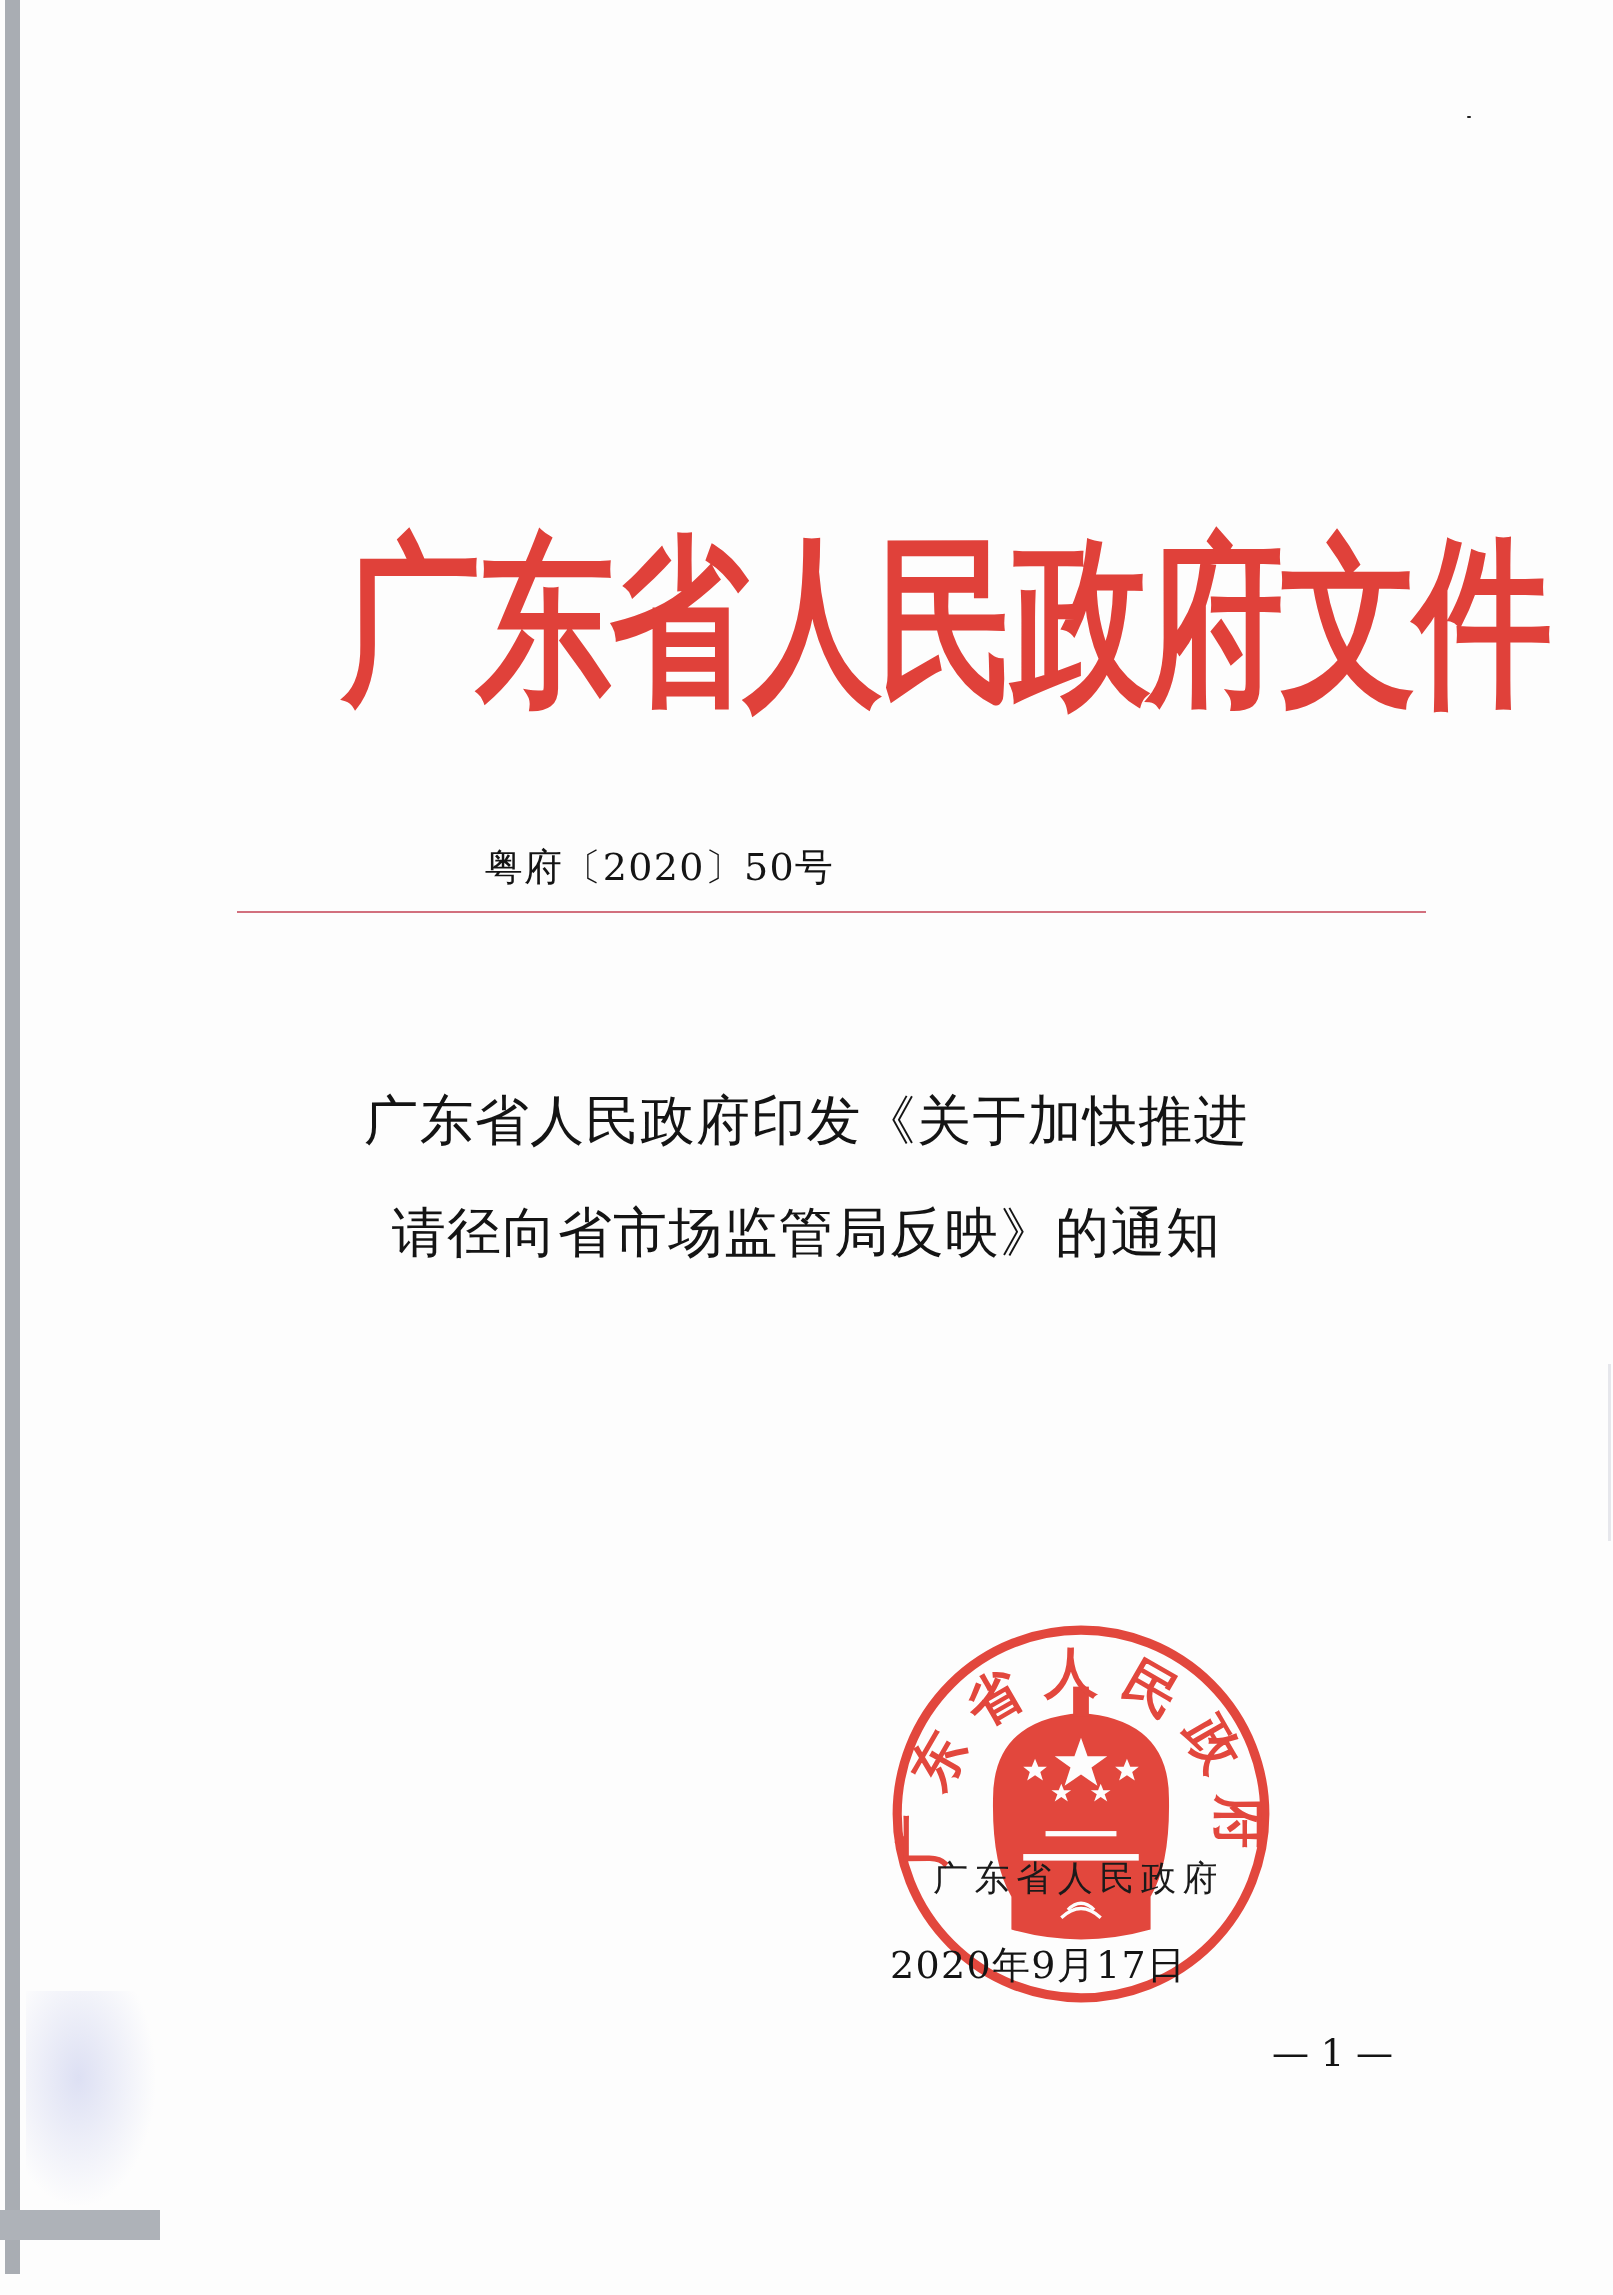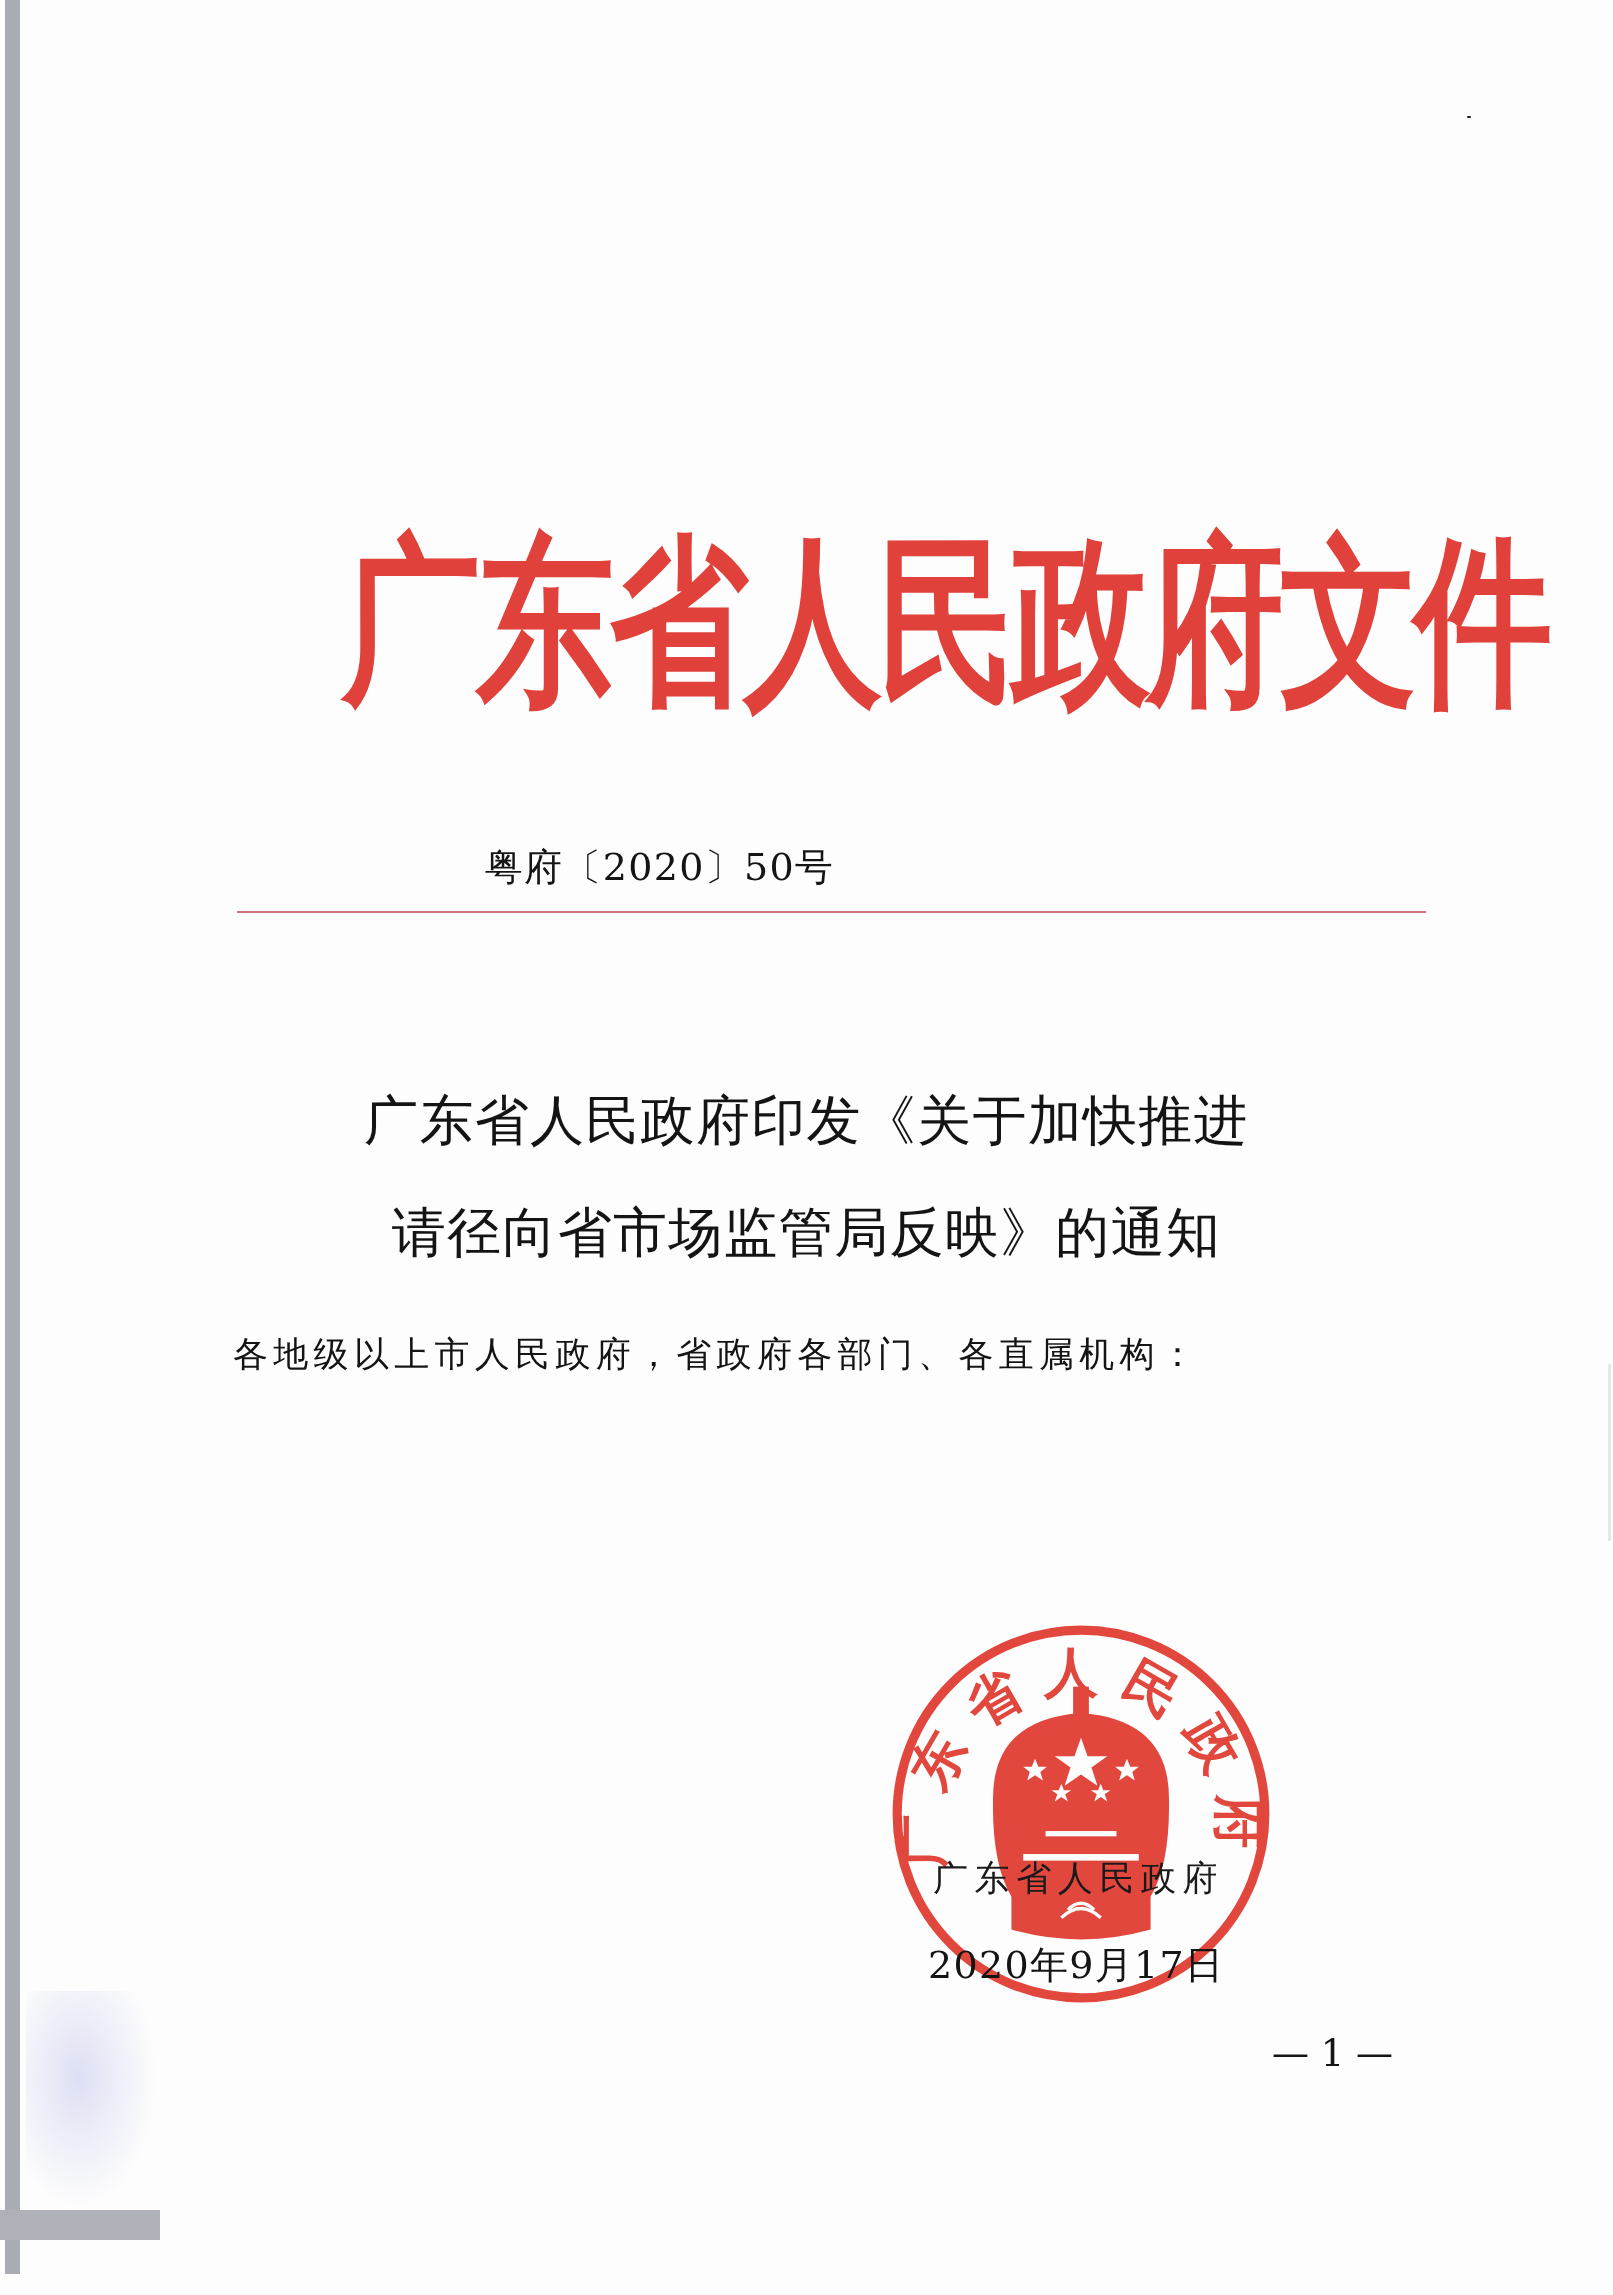--- a/index.html
+++ b/index.html
@@ -61,21 +61,21 @@
 
   .seal {
     position: absolute; left: 888px; top: 1621px; width: 386px; height: 386px;
   }
   .signature {
     position: absolute; left: 933px; top: 1855px; width: 342px;
     font-size: 35px; line-height: 46px; letter-spacing: 6.6px; color: #1a1a1a;
     white-space: nowrap;
   }
   .date {
-    position: absolute; left: 928px; top: 1942px;
+    position: absolute; left: 890px; top: 1942px;
     font-size: 38px; line-height: 46px; letter-spacing: 1.3px; white-space: nowrap;
   }
   .page-number {
     position: absolute; left: 1272px; top: 2031px;
     font-size: 37px; line-height: 46px; white-space: nowrap;
   }
 </style>
 </head>
 <body>
 
@@ -90,21 +90,20 @@
 <div class="doc-number">粤府〔2020〕50号</div>
 
 <div class="red-rule"></div>
 
 <div class="title">
   <span class="line">广东省人民政府印发《关于加快推进</span>
   <span class="line">请径向省市场监管局反映》的通知</span>
 </div>
 
 <div class="body-text">
-  <p>各地级以上市人民政府，省政府各部门、各直属机构：</p>
 </div>
 
 <svg class="seal" viewBox="0 0 588 588" xmlns="http://www.w3.org/2000/svg">
   <defs>
     <path id="seal-arc" d="M 110 430 A 214 214 0 1 1 478 430" fill="none"></path>
   </defs>
   <circle cx="294" cy="294" r="280" fill="none" stroke="#e2473d" stroke-width="14"></circle>
   <g>
     <path d="M 160 270 Q 160 150 294 140 Q 428 150 428 270 Q 430 370 400 420 L 400 470 Q 294 500 188 470 L 188 420 Q 158 370 160 270 Z" fill="#e2473d"></path>
     <rect x="282" y="100" width="24" height="45" fill="#e2473d"></rect>

